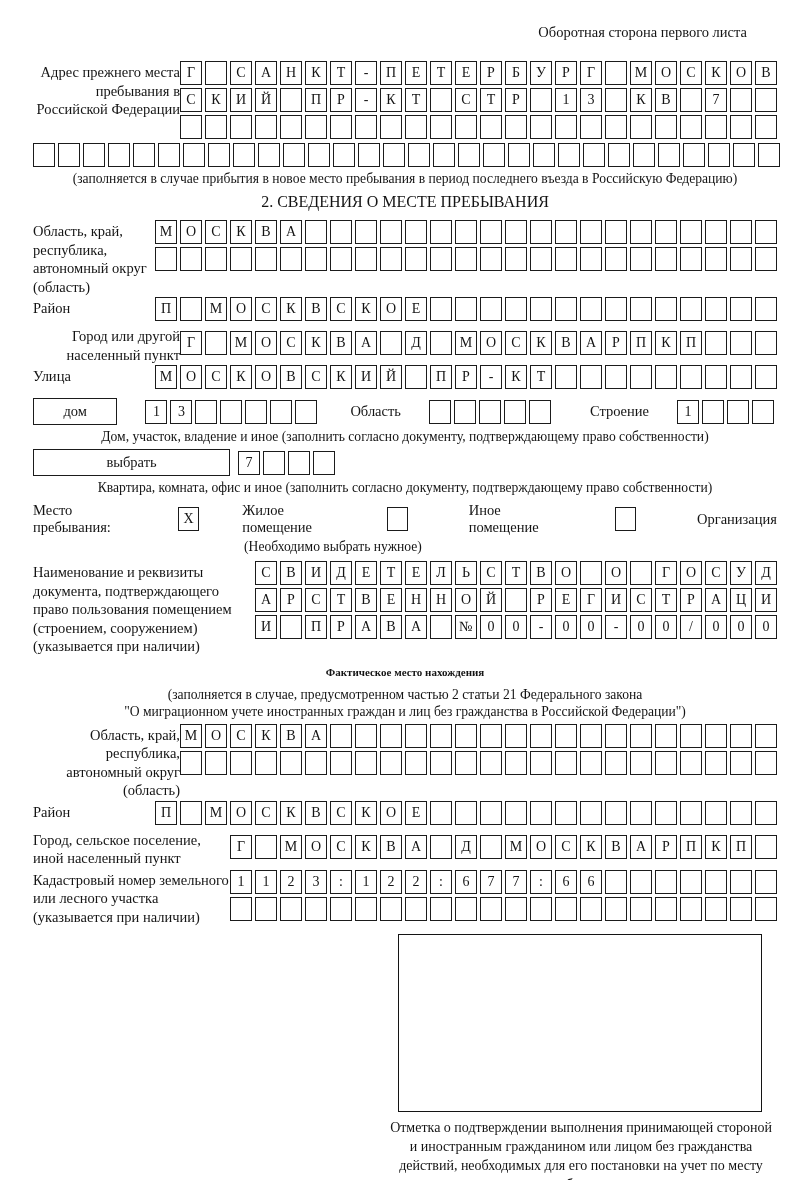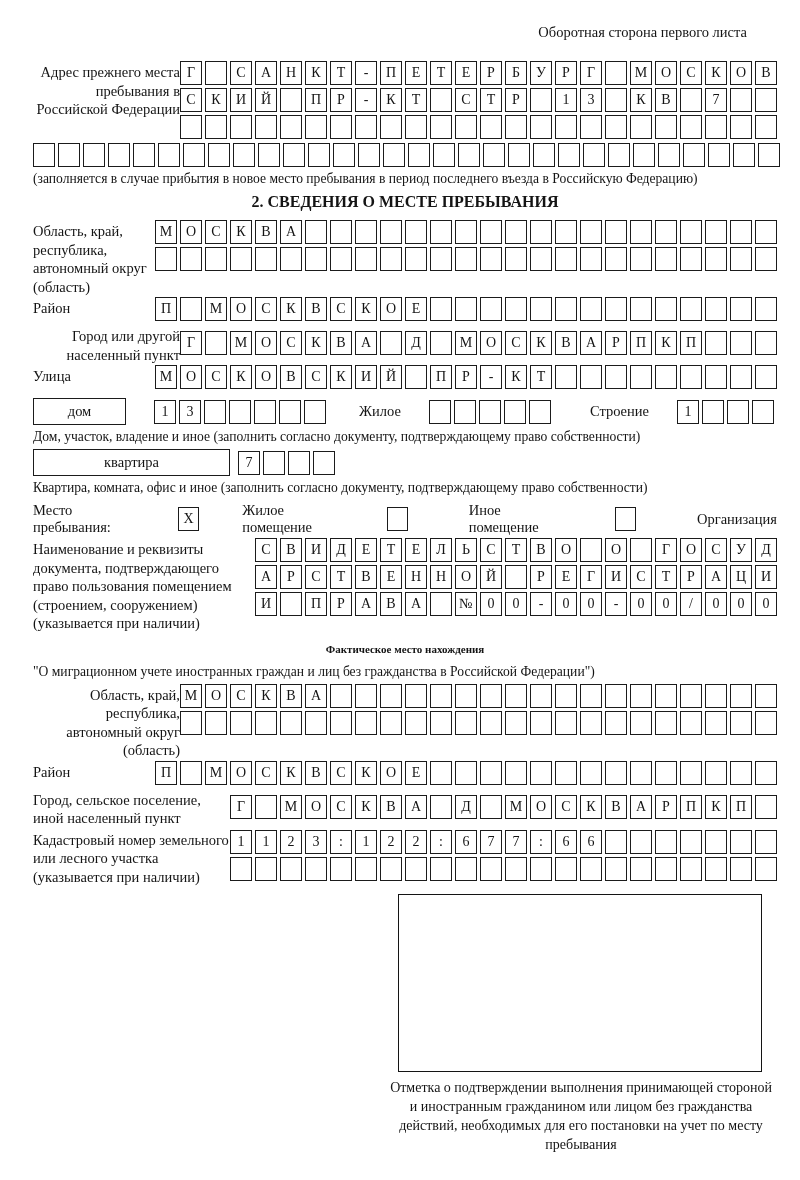--- a/index.html
+++ b/index.html
@@ -19,23 +19,23 @@
   .w222{flex:0 0 222px;max-width:222px;}
   .cells-col{display:flex;flex-direction:column;}
   .cells{display:flex;flex-wrap:nowrap;margin-bottom:3px;}
   .cell{
     box-sizing:border-box;flex:0 0 22px;width:22px;height:24px;
     border:1.6px solid #1b1b1b;margin-right:3px;
     display:flex;align-items:center;justify-content:center;
     font-size:14px;line-height:1;
   }
   .full-row{margin-left:0;}
-  .note{font-size:13.6px;line-height:17px;}
-  .center{}
-  .sec-title{font-size:16px;font-weight:bold;text-align:center;margin:6px 0 9px 0;}
+  .note{font-size:13.6px;line-height:17px;text-align:center;}
+  .center{text-align:center;}
+  .sec-title{font-size:16px;font-weight:normal;text-align:center;margin:6px 0 9px 0;}
   .sub-title{font-size:11px;font-weight:bold;text-align:center;margin:10px 0 8px 0;}
   .widebox{
     box-sizing:border-box;border:1.7px solid #1b1b1b;height:27px;
     display:flex;align-items:center;justify-content:center;
     font-size:14.5px;margin-right:8px;
   }
   .inline-label{font-size:14.5px;line-height:27px;white-space:nowrap;}
   .checkbox{
     box-sizing:border-box;width:21px;height:24px;border:1.7px solid #1b1b1b;
     display:flex;align-items:center;justify-content:center;
@@ -332,58 +332,59 @@
     <div class="widebox" style="width:164px">дом</div>
     <div class="cells" style="margin-bottom:0">
         <span class="cell">1</span>
         <span class="cell">3</span>
         <span class="cell"></span>
         <span class="cell"></span>
         <span class="cell"></span>
         <span class="cell"></span>
         <span class="cell"></span>
       </div>
-    <div class="inline-label" style="margin:0 8px 0 10px">Жилое</div>
+    <div class="inline-label" style="margin:0 8px 0 10px">Область</div>
     <div class="cells" style="margin-bottom:0">
         <span class="cell"></span>
         <span class="cell"></span>
         <span class="cell"></span>
         <span class="cell"></span>
         <span class="cell"></span>
       </div>
     <div class="inline-label" style="margin:0 8px 0 16px">Строение</div>
     <div class="cells" style="margin-bottom:0">
         <span class="cell">1</span>
         <span class="cell"></span>
         <span class="cell"></span>
         <span class="cell"></span>
       </div>
   </div>
   <div class="note" style="margin:3px 0 4px 0">Дом, участок, владение и иное (заполнить согласно документу, подтверждающему право собственности)</div>
 
   <div class="row vcenter">
-    <div class="widebox" style="width:197px">квартира</div>
+    <div class="widebox" style="width:197px">выбрать</div>
     <div class="cells" style="margin-bottom:0">
         <span class="cell">7</span>
         <span class="cell"></span>
         <span class="cell"></span>
         <span class="cell"></span>
       </div>
   </div>
   <div class="note" style="margin:3px 0 2px 0">Квартира, комната, офис и иное (заполнить согласно документу, подтверждающему право собственности)</div>
 
   <div class="check-row">
     <span>Место пребывания:</span>
     <span class="checkbox" style="margin-left:10px">X</span>
     <span style="margin-left:10px">Жилое помещение</span>
     <span class="checkbox" style="margin-left:14px"></span>
     <span style="margin-left:28px">Иное помещение</span>
     <span class="checkbox" style="margin-left:24px"></span>
     <span style="margin-left:28px">Организация</span>
   </div>
+  <div class="note center" style="width:330px;margin-left:135px;margin-bottom:6px">(Необходимо выбрать нужное)</div>
 
   <div class="row">
     <div class="label w222">Наименование и реквизиты документа, подтверждающего право пользования помещением (строением, сооружением) (указывается при наличии)</div>
     <div class="cells-col">
       <div class="cells">
           <span class="cell">С</span>
           <span class="cell">В</span>
           <span class="cell">И</span>
           <span class="cell">Д</span>
           <span class="cell">Е</span>
@@ -447,20 +448,21 @@
           <span class="cell">0</span>
           <span class="cell">/</span>
           <span class="cell">0</span>
           <span class="cell">0</span>
           <span class="cell">0</span>
         </div>
     </div>
   </div>
 
   <div class="sub-title">Фактическое место нахождения</div>
+  <div class="note center">(заполняется в случае, предусмотренном частью 2 статьи 21 Федерального закона</div>
   <div class="note center mb4">"О миграционном учете иностранных граждан и лиц без гражданства в Российской Федерации")</div>
 
   <div class="row">
     <div class="label w147">Область, край, республика, автономный округ (область)</div>
     <div class="cells-col">
       <div class="cells">
           <span class="cell">М</span>
           <span class="cell">О</span>
           <span class="cell">С</span>
           <span class="cell">К</span>

